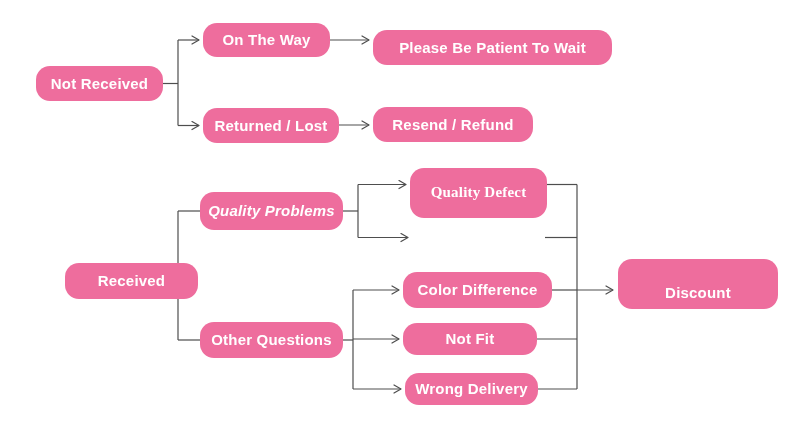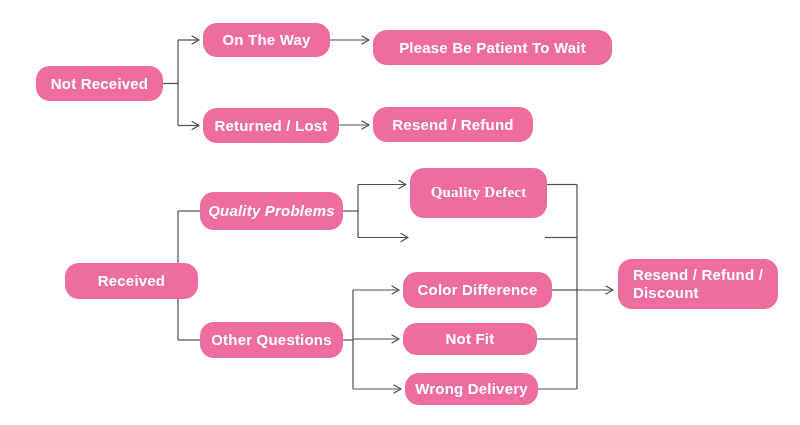--- a/index.html
+++ b/index.html
@@ -113,18 +113,18 @@
 
 
   <div class="node" style="left:403px; top:323px; width:134px; height:32px;">Not Fit</div>
 
   <div class="node" style="left:403px; top:272px; width:149px; height:36px;">Color Difference</div>
 
   <div class="node" style="left:405px; top:373px; width:133px; height:32px;">Wrong Delivery</div>
 
   <div class="node" style="left:618px; top:259px; width:160px; height:50px;">
     <div>
-      <span>Resend / Refund /</span><br>
+      <br>
       <span>Discount</span>
     </div>
   </div>
 
 </div>
 
 </body></html>

